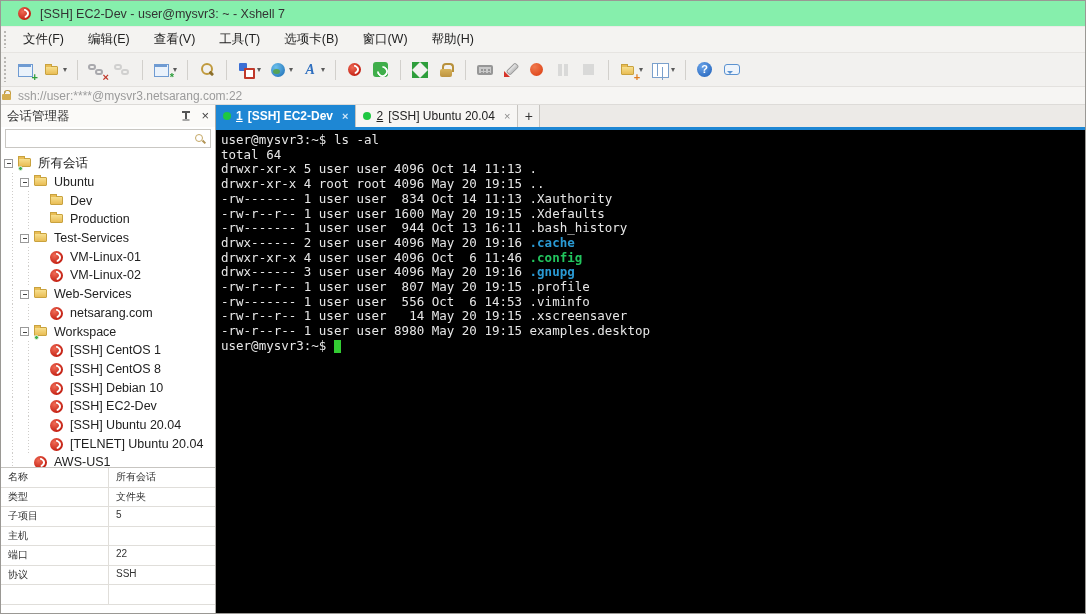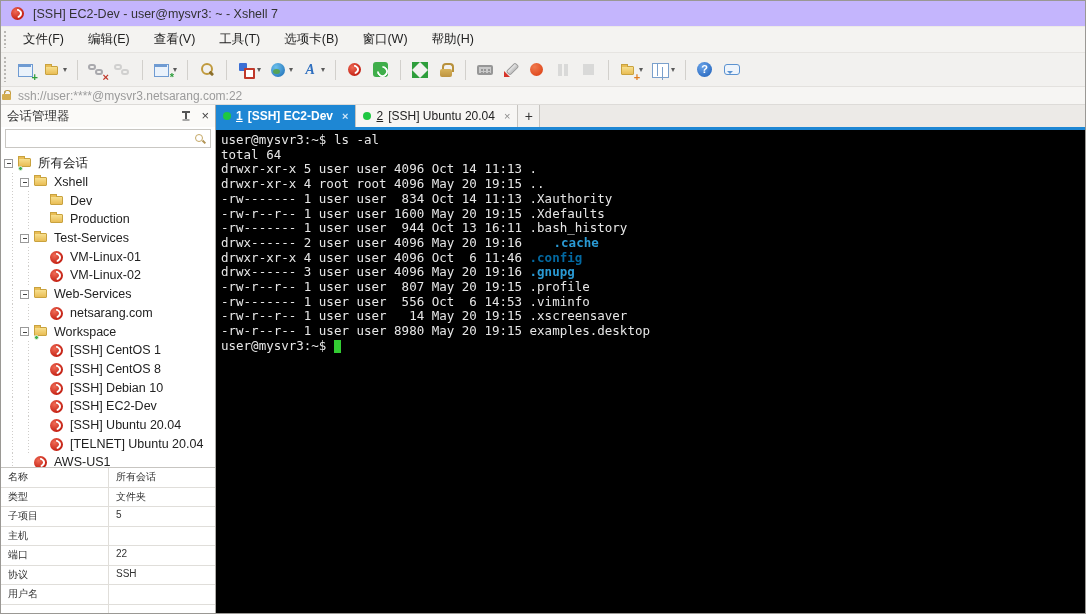--- a/index.html
+++ b/index.html
@@ -1,21 +1,21 @@
 <!DOCTYPE html>
 <html><head>
 <meta charset="utf-8">
 <style>
   html,body{margin:0;padding:0;background:#d7d5d2;}
   *{box-sizing:border-box;}
   body{font-family:"Liberation Sans","DejaVu Sans",sans-serif;}
   #app{width:1086px;height:614px;background:#fff;border:1px solid #9a9894;display:flex;flex-direction:column;overflow:hidden;}
 
   
-  .titlebar{height:26px;background:#c4b5fd;display:flex;align-items:center;padding-left:8px;gap:6px;border-bottom:1px solid #eceae7;flex:0 0 auto;}
+  .titlebar{height:26px;background:#86efac;display:flex;align-items:center;padding-left:15px;gap:6px;border-bottom:1px solid #eceae7;flex:0 0 auto;}
   .titlebar .title{font-size:12.5px;color:#333;}
 
   
   .menubar{height:26px;background:#f4f3f1;display:flex;align-items:center;padding-left:10px;border-bottom:1px solid #e6e4e1;flex:0 0 auto;position:relative;}
   .menubar::before,.toolbar::before,.addressbar::before{content:"";position:absolute;left:3px;top:4px;bottom:4px;width:3px;
     background-image:repeating-linear-gradient(#b9b7b4 0 2px,transparent 2px 4px);background-size:2px 4px;background-repeat:repeat-y;}
   .menu-item{font-size:12.5px;color:#222;padding:3px 12px;cursor:default;}
 
   
   .toolbar{height:34px;background:#f2f1ef;display:flex;align-items:center;padding-left:14px;gap:4px;border-bottom:1px solid #e3e1de;flex:0 0 auto;position:relative;}
@@ -299,21 +299,21 @@
               <span class="dot-badge"></span>
             </span>
             <span>所有会话</span>
           </div>
           <div class="tree-row">
             <span class="ind"></span>
             <span class="exp"></span>
             <span class="t-ico">
               <span class="fold"></span>
             </span>
-            <span>Xshell</span>
+            <span>Ubuntu</span>
           </div>
           <div class="tree-row">
             <span class="ind"></span>
             <span class="ind"></span>
             <span class="exp-gap"></span>
             <span class="t-ico">
               <span class="fold"></span>
             </span>
             <span>Dev</span>
           </div>
@@ -458,24 +458,20 @@
             <div class="prop-label">主机</div>
             <div class="prop-value"></div>
           </div>
           <div class="prop-row">
             <div class="prop-label">端口</div>
             <div class="prop-value">22</div>
           </div>
           <div class="prop-row">
             <div class="prop-label">协议</div>
             <div class="prop-value">SSH</div>
-          </div>
-          <div class="prop-row">
-            <div class="prop-label">用户名</div>
-            <div class="prop-value"></div>
           </div>
           <div class="prop-row">
             <div class="prop-label"></div>
             <div class="prop-value"></div>
           </div>
         </div>
     </div>
 
     <div class="rightcol">
       <div class="tabbar" id="tabbar">
@@ -495,22 +491,22 @@
         </div>
       <div class="tabstrip"></div>
       <div class="terminal" id="terminal" style="background: rgb(0, 0, 0); color: rgb(230, 230, 230);">
           <div class="term-line"><span>user@mysvr3:~$ ls -al</span></div>
           <div class="term-line"><span>total 64</span></div>
           <div class="term-line"><span>drwxr-xr-x 5 user user 4096 Oct 14 11:13 .</span></div>
           <div class="term-line"><span>drwxr-xr-x 4 root root 4096 May 20 19:15 ..</span></div>
           <div class="term-line"><span>-rw------- 1 user user  834 Oct 14 11:13 .Xauthority</span></div>
           <div class="term-line"><span>-rw-r--r-- 1 user user 1600 May 20 19:15 .Xdefaults</span></div>
           <div class="term-line"><span>-rw------- 1 user user  944 Oct 13 16:11 .bash_history</span></div>
-          <div class="term-line"><span>drwx------ 2 user user 4096 May 20 19:16 </span><span class="dir" style="color: rgb(42, 154, 212); margin-left: 24px;">.cache</span></div>
-          <div class="term-line"><span>drwxr-xr-x 4 user user 4096 Oct  6 11:46 </span><span class="dir" style="color: #0369a1;">.config</span></div>
+          <div class="term-line"><span>drwx------ 2 user user 4096 May 20 19:16 </span><span class="dir" style="color: rgb(42, 154, 212);">.cache</span></div>
+          <div class="term-line"><span>drwxr-xr-x 4 user user 4096 Oct  6 11:46 </span><span class="dir" style="color: #22c55e;">.config</span></div>
           <div class="term-line"><span>drwx------ 3 user user 4096 May 20 19:16 </span><span class="dir" style="color: rgb(42, 154, 212);">.gnupg</span></div>
           <div class="term-line"><span>-rw-r--r-- 1 user user  807 May 20 19:15 .profile</span></div>
           <div class="term-line"><span>-rw------- 1 user user  556 Oct  6 14:53 .viminfo</span></div>
           <div class="term-line"><span>-rw-r--r-- 1 user user   14 May 20 19:15 .xscreensaver</span></div>
           <div class="term-line"><span>-rw-r--r-- 1 user user 8980 May 20 19:15 examples.desktop</span></div>
           <div class="term-line"><span>user@mysvr3:~$ </span><span class="cursor" style="background: rgb(51, 204, 51);"></span></div>
         </div>
     </div>
   </div>
 

